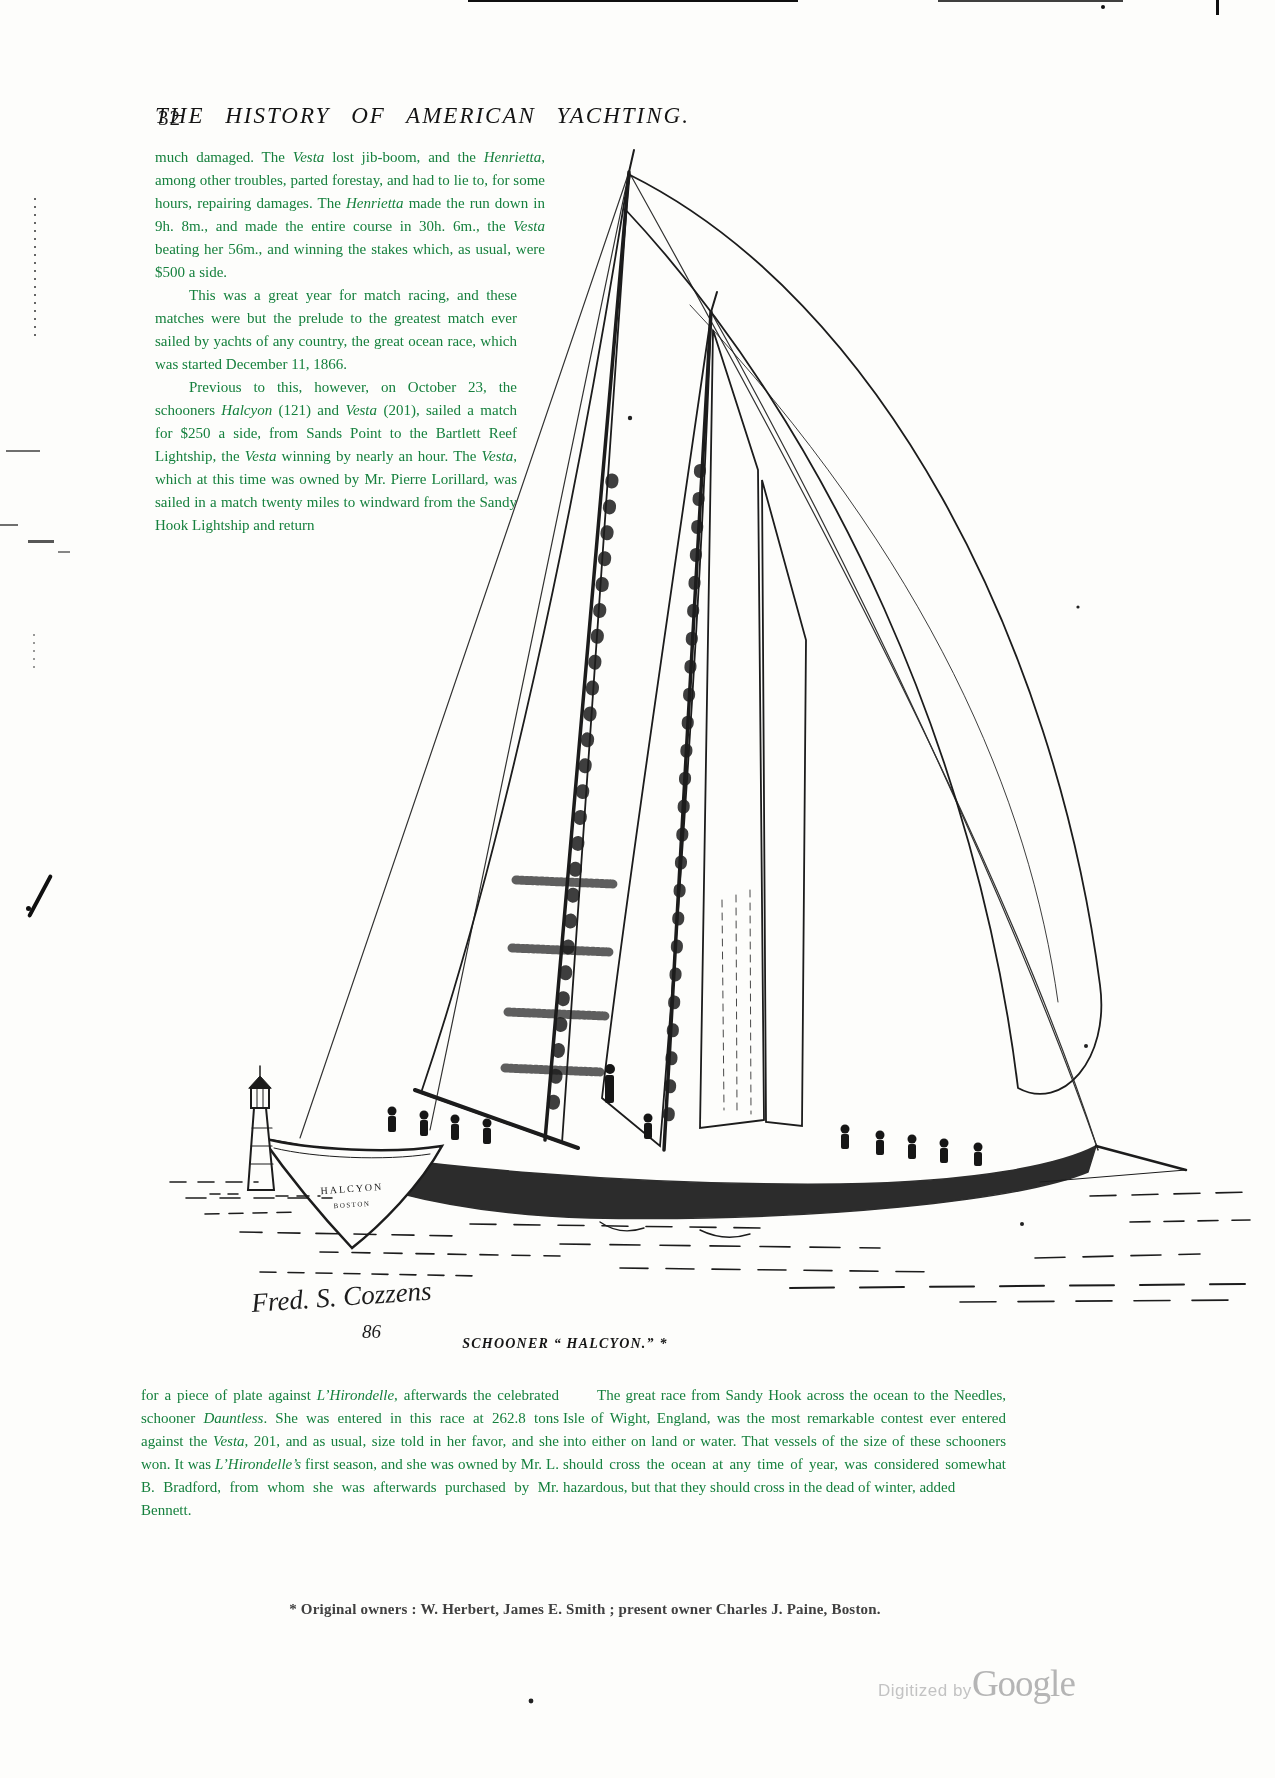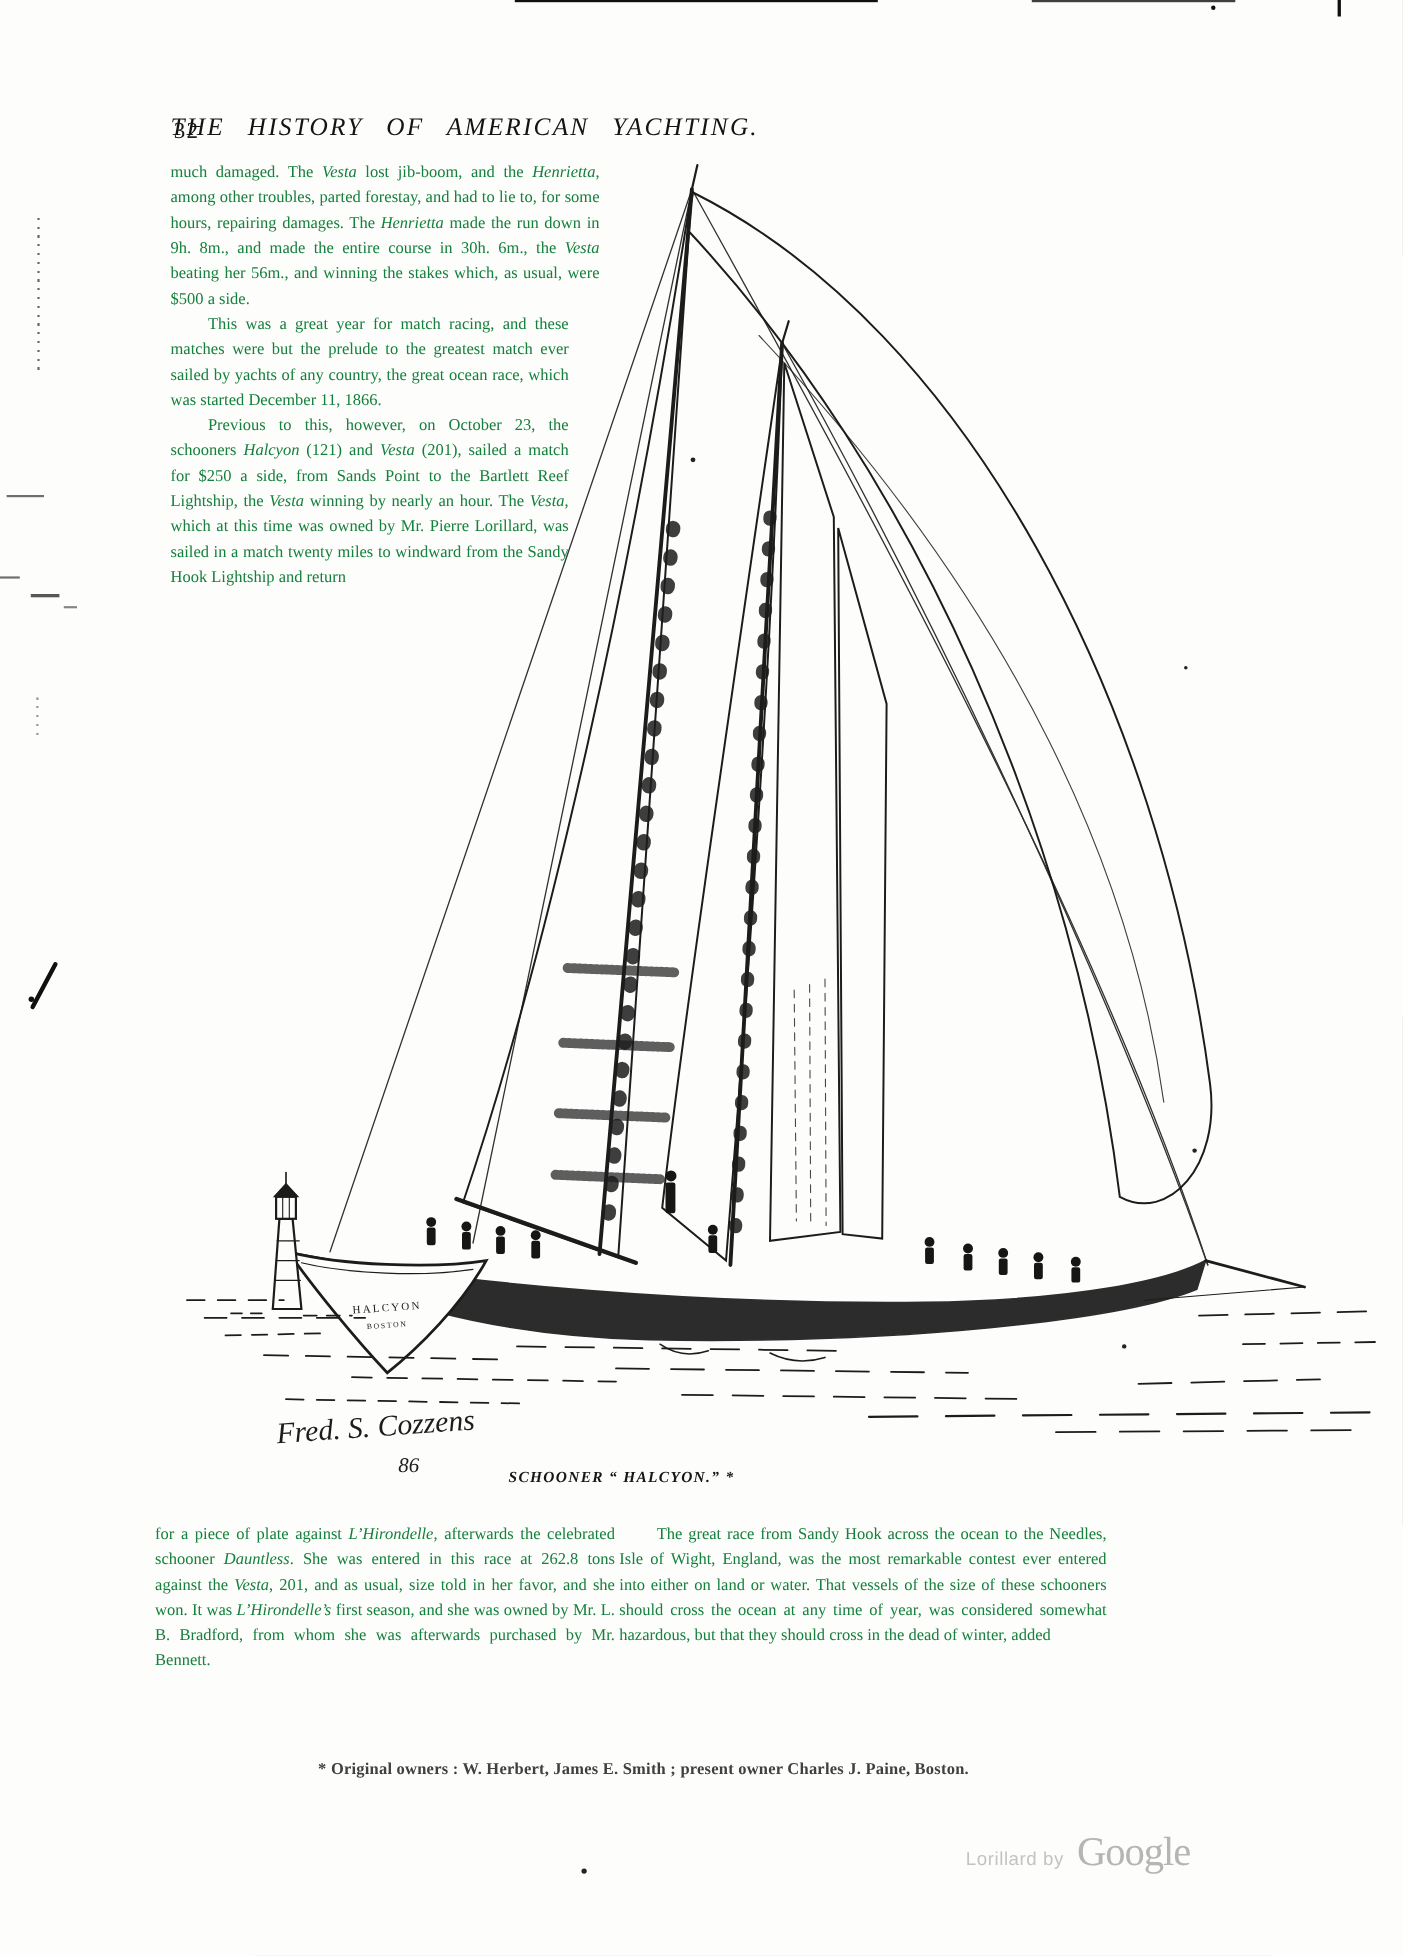--- a/index.html
+++ b/index.html
@@ -28,21 +28,21 @@
     position:absolute;left:155px;top:1336px;width:820px;text-align:center;
     font-size:14px;font-weight:bold;letter-spacing:1.2px;color:#161616;font-style:italic;
   }
   .footnote{
     position:absolute;left:155px;top:1601px;width:860px;text-align:center;
     font-size:15px;font-weight:600;letter-spacing:.2px;color:#404040;white-space:nowrap;
   }
   
   .watermark{position:absolute;left:878px;top:1662px;display:flex;align-items:baseline;}
   .wm-pre{font-family:"Liberation Sans", sans-serif;font-size:17px;color:#c3c3c3;letter-spacing:.5px;}
-  .wm-logo{font-family:"Liberation Serif", serif;font-size:37px;color:#b5b5b5;margin-left:12px;letter-spacing:-1px;}
+  .wm-logo{font-family:"Liberation Serif", serif;font-size:37px;color:#b5b5b5;margin-left:0;letter-spacing:-1px;}
   
   .art{position:absolute;background:#101010;}
   .dotline{
     position:absolute;width:2px;
     background:repeating-linear-gradient(to bottom,#333 0 2px,transparent 2px 8px);
     opacity:.75;
   }
   .slash{border-radius:2px;transform:rotate(28deg);}
   .round{border-radius:50%;}
   svg text{font-family:"Liberation Serif", serif;}
@@ -232,17 +232,17 @@
     <p><span>for a piece of plate against </span><span class="it">L’Hirondelle</span><span>, afterwards the celebrated schooner </span><span class="it">Dauntless</span><span>.  She was entered in this race at 262.8 tons against the </span><span class="it">Vesta</span><span>, 201, and as usual, size told in her favor, and she won.  It was </span><span class="it">L’Hirondelle’s</span><span> first season, and she was owned by Mr. L. B. Bradford, from whom she was afterwards purchased by Mr. Bennett.</span></p>
   </div>
 
   <div class="col col-br">
     <p class="ind"><span>The great race from Sandy Hook across the ocean to the Needles, Isle of Wight, England, was the most remarkable contest ever entered into either on land or water.  That vessels of the size of these schooners should cross the ocean at any time of year, was considered somewhat hazardous, but that they should cross in the dead of winter, added</span></p>
   </div>
 
   <div class="footnote">* Original owners : W. Herbert, James E. Smith ; present owner Charles J. Paine, Boston.</div>
 
   <div class="watermark">
-    <span class="wm-pre">Lorillard by</span>
+    <span class="wm-pre">Digitized by</span>
     <span class="wm-logo">Google</span>
   </div>
 
 </div>
 
 </body></html>

